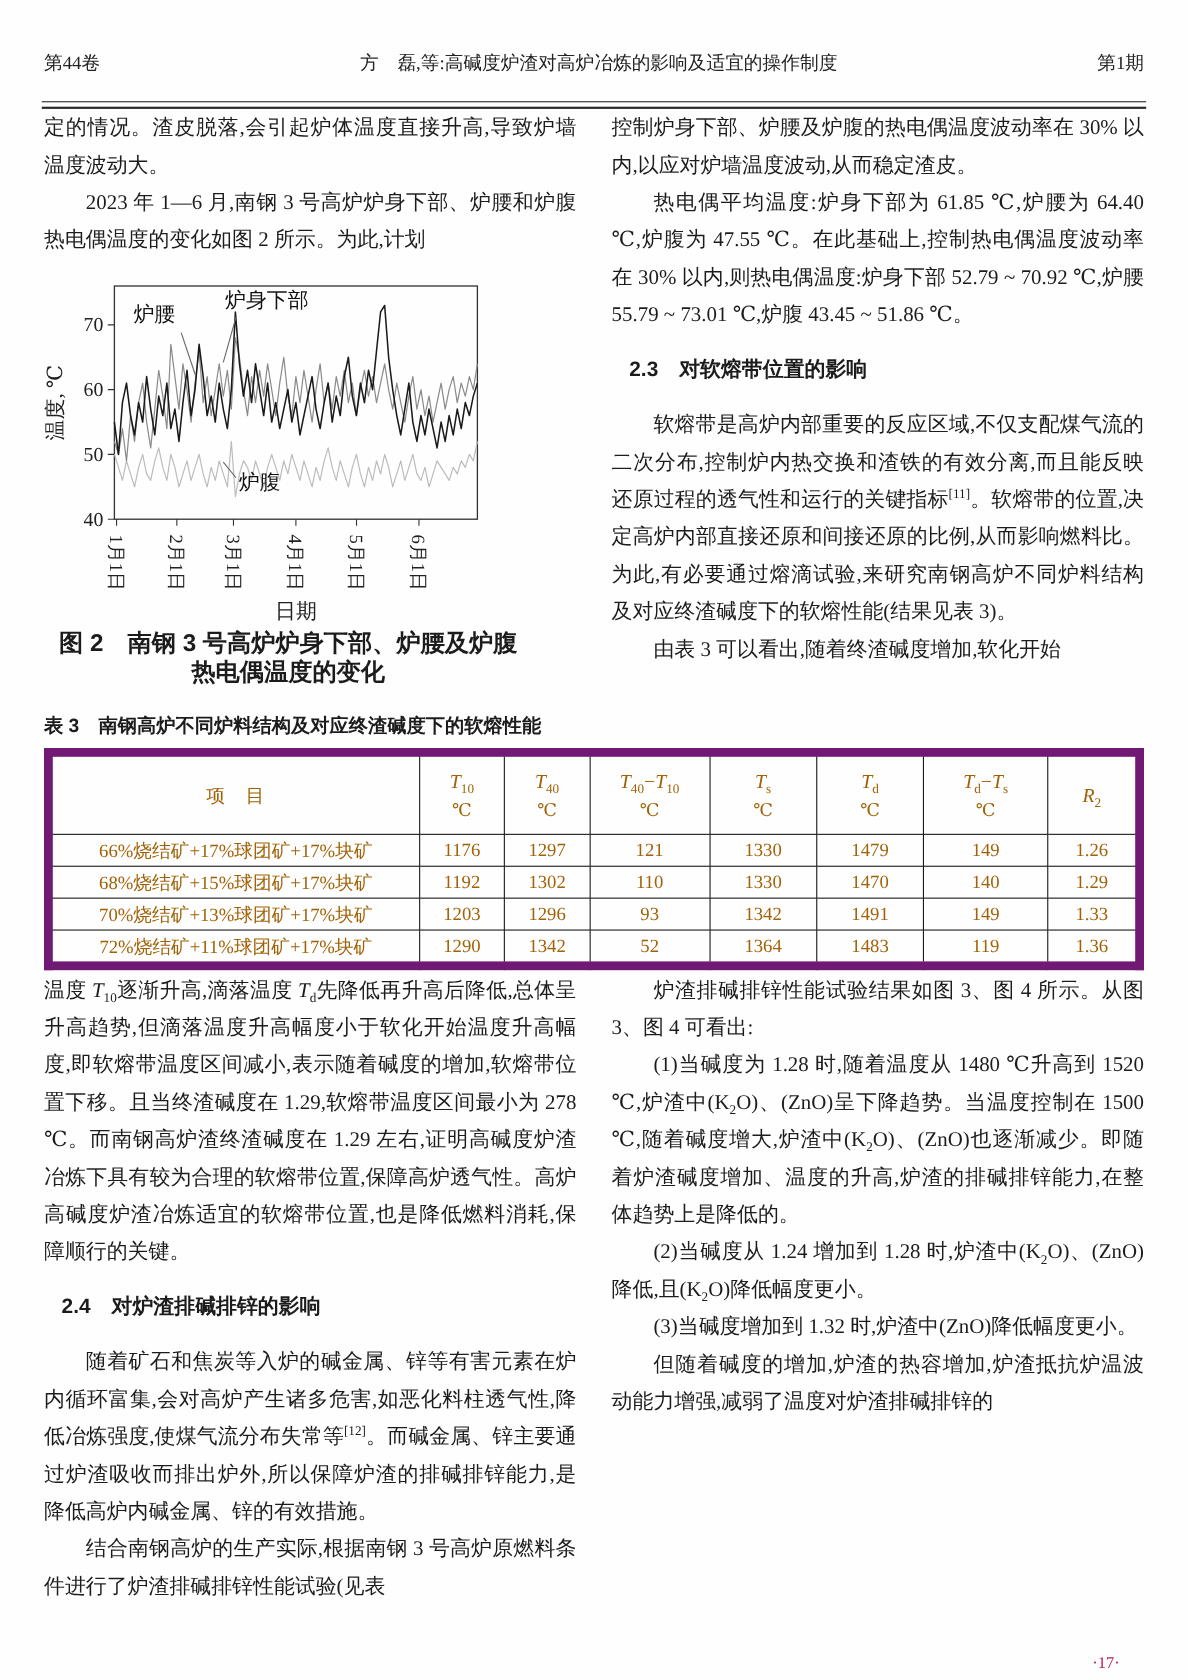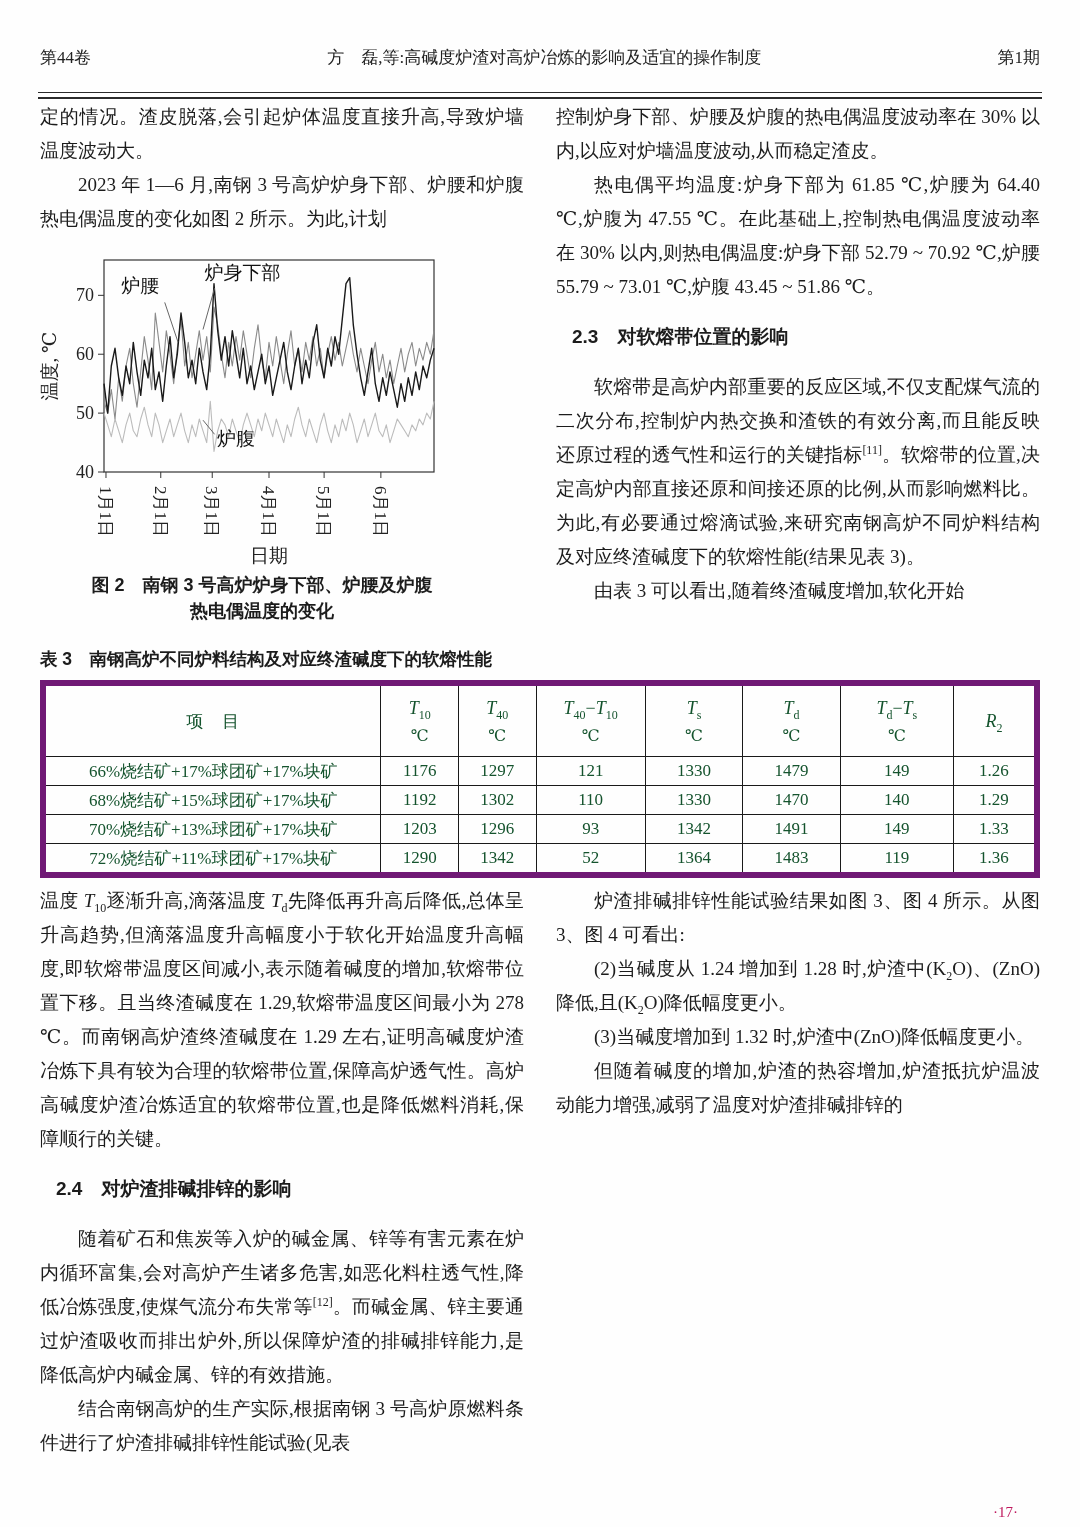--- a/index.html
+++ b/index.html
@@ -34,31 +34,31 @@
   .sec-heading{
     font-family:"Liberation Sans","DejaVu Sans",sans-serif;
     font-weight:bold;font-size:19px;line-height:34px;margin:16px;
   }
   
   #figure2{width:444px;margin:10px 0 0 0;}
   #chart{display:block;width:434px;height:322px;}
   #chart text{font-family:"Liberation Serif","DejaVu Serif",serif;}
   .fig-caption{
     text-align:center;font-family:"Liberation Sans","DejaVu Sans",sans-serif;
-    font-weight:bold;font-size:18px;line-height:30px;margin-top:2px;
+    font-weight:bold;font-size:22px;line-height:30px;margin-top:2px;
   }
   
   #table-block{position:absolute;left:40px;top:646px;width:1000px;}
   #table3-title{
     font-family:"Liberation Sans","DejaVu Sans",sans-serif;
     font-weight:bold;font-size:17.5px;line-height:26px;margin-bottom:8px;
   }
   table.soft{
-    width:100%;border-collapse:collapse;border:6px solid #701a75;
-    font-size:17px;color:#14532d;
+    width:100%;border-collapse:collapse;border:8px solid #701a75;
+    font-size:17px;color:#a16207;
   }
   table.soft th,table.soft td{
     border:1px solid #1a1a1a;text-align:center;vertical-align:middle;
     padding:0 2px;font-weight:normal;
   }
   table.soft th{height:70px;}
   table.soft td{height:28px;}
   .col-w0{width:34%;} .col-w1{width:7.8%;} .col-w2{width:7.8%;}
   .col-w3{width:11%;} .col-w4{width:9.8%;} .col-w5{width:9.8%;}
   .col-w6{width:11.4%;} .col-w7{width:8.4%;}
@@ -231,18 +231,19 @@
 
 <div id="col-left-bottom" class="col">
   <p class="noindent">温度 <i>T</i><sub>10</sub>逐渐升高,滴落温度 <i>T</i><sub>d</sub>先降低再升高后降低,总体呈升高趋势,但滴落温度升高幅度小于软化开始温度升高幅度,即软熔带温度区间减小,表示随着碱度的增加,软熔带位置下移。且当终渣碱度在 1.29,软熔带温度区间最小为 278 ℃。而南钢高炉渣终渣碱度在 1.29 左右,证明高碱度炉渣冶炼下具有较为合理的软熔带位置,保障高炉透气性。高炉高碱度炉渣冶炼适宜的软熔带位置,也是降低燃料消耗,保障顺行的关键。</p>
   <h3 class="sec-heading">2.4　对炉渣排碱排锌的影响</h3>
   <p>随着矿石和焦炭等入炉的碱金属、锌等有害元素在炉内循环富集,会对高炉产生诸多危害,如恶化料柱透气性,降低冶炼强度,使煤气流分布失常等<sup>[12]</sup>。而碱金属、锌主要通过炉渣吸收而排出炉外,所以保障炉渣的排碱排锌能力,是降低高炉内碱金属、锌的有效措施。</p>
   <p>结合南钢高炉的生产实际,根据南钢 3 号高炉原燃料条件进行了炉渣排碱排锌性能试验(见表</p>
 </div>
 
 <div id="col-right-bottom" class="col">
   <p>炉渣排碱排锌性能试验结果如图 3、图 4 所示。从图 3、图 4 可看出:</p>
+  <p>(1)当碱度为 1.28 时,随着温度从 1480 ℃升高到 1520 ℃,炉渣中(K<sub>2</sub>O)、(ZnO)呈下降趋势。当温度控制在 1500 ℃,随着碱度增大,炉渣中(K<sub>2</sub>O)、(ZnO)也逐渐减少。即随着炉渣碱度增加、温度的升高,炉渣的排碱排锌能力,在整体趋势上是降低的。</p>
   <p>(2)当碱度从 1.24 增加到 1.28 时,炉渣中(K<sub>2</sub>O)、(ZnO)降低,且(K<sub>2</sub>O)降低幅度更小。</p>
   <p>(3)当碱度增加到 1.32 时,炉渣中(ZnO)降低幅度更小。</p>
   <p>但随着碱度的增加,炉渣的热容增加,炉渣抵抗炉温波动能力增强,减弱了温度对炉渣排碱排锌的</p>
 </div>
 
 <div id="page-number">·17·</div>
 
 </body></html>

